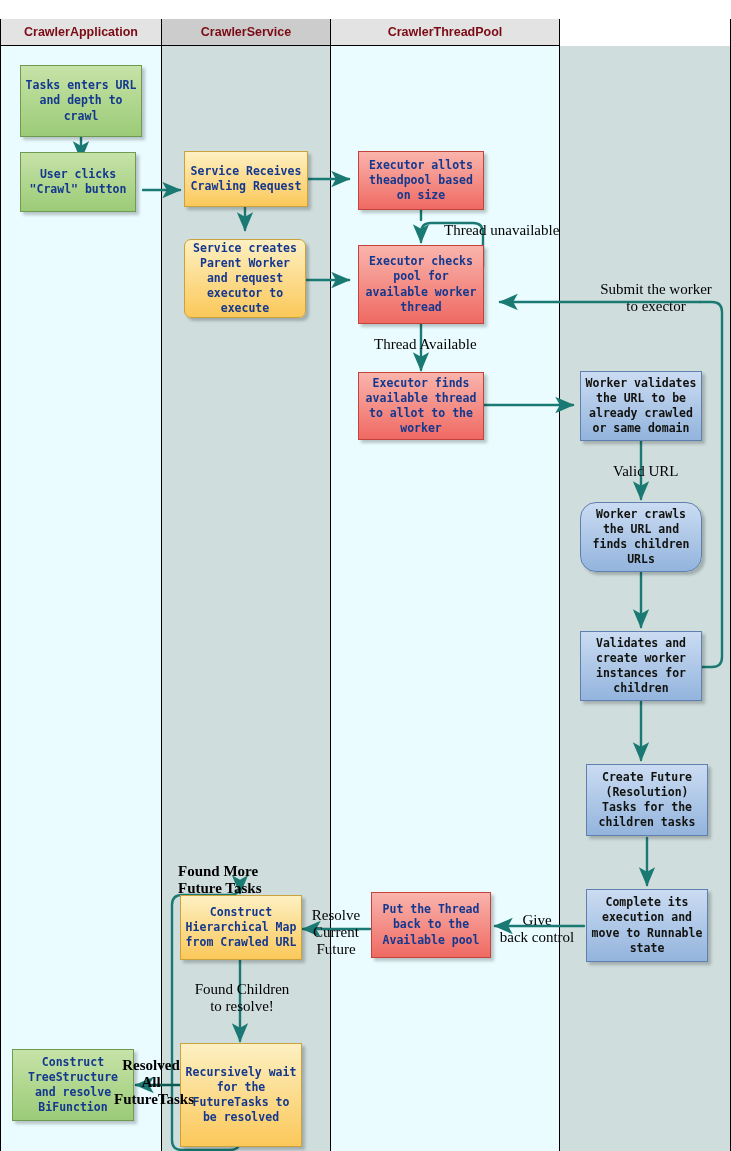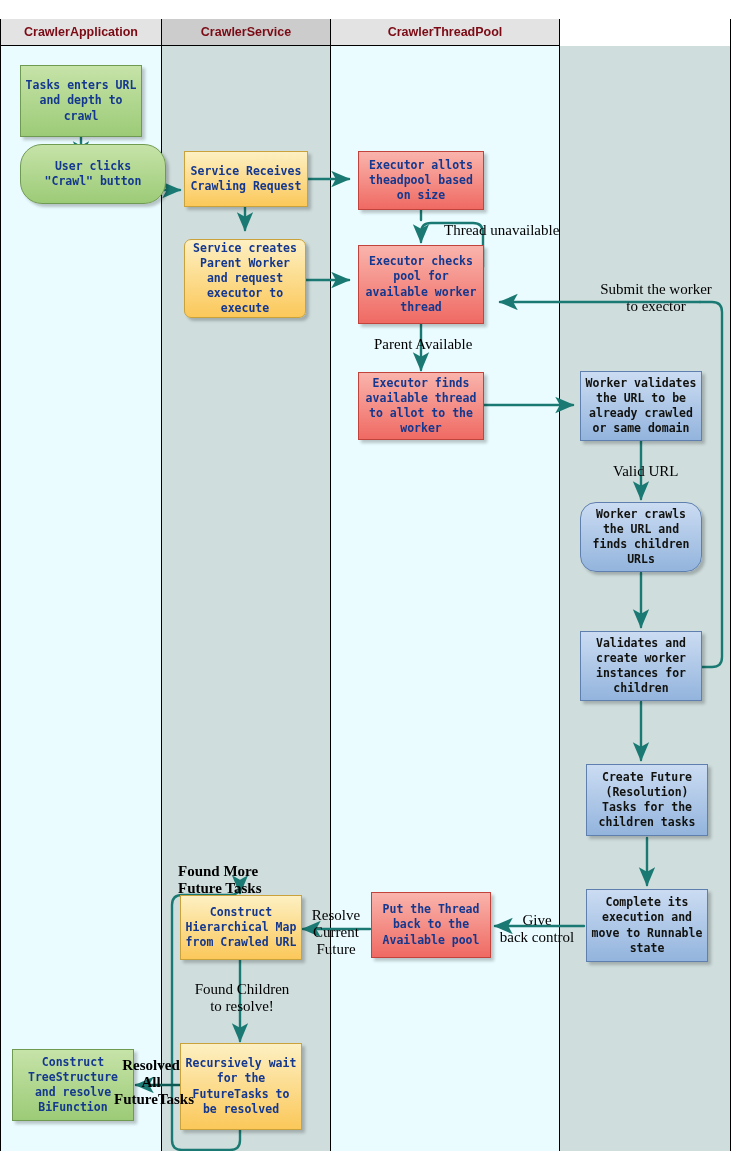--- a/index.html
+++ b/index.html
@@ -187,21 +187,21 @@
     </g>
     <g fill="none" stroke="#0d5a55" stroke-width="2.4" stroke-linecap="round" stroke-linejoin="round">
 
       <path d="M180,1066 L136,1066" marker-end="url(#ah)"></path>
     </g>
   </svg>
 
   <div class="node green" style="left:20px;  top:46px;  width:122px; height:72px;">Tasks enters URL
 and depth to
 crawl</div>
-  <div class="node green" style="left:20px;  top:125px; width:146px; height:60px;border-radius:22px;">User clicks
+  <div class="node green" style="left:20px;  top:133px; width:116px; height:60px;">User clicks
 "Crawl" button</div>
 
   <div class="node yellow" style="left:184px; top:132px; width:124px; height:56px;">Service Receives
 Crawling Request</div>
   <div class="node yellow" style="left:184px; top:220px; width:122px; height:79px;border-radius:7px;">Service creates
 Parent Worker
 and request
 executor to
 execute</div>
 
@@ -238,34 +238,34 @@
 move to Runnable
 state</div>
 
   <div class="node red" style="left:371px; top:873px; width:120px; height:66px;">Put the Thread
 back to the
 Available pool</div>
 
   <div class="node yellow" style="left:180px; top:876px; width:122px; height:65px;">Construct
 Hierarchical Map
 from Crawled URL</div>
-  <div class="node yellow" style="left:180px; top:1024px; width:122px; height:87px;">Recursively wait
+  <div class="node yellow" style="left:180px; top:1024px; width:122px; height:104px;">Recursively wait
 for the
 FutureTasks to
 be resolved</div>
 
   <div class="node green" style="left:12px;  top:1030px; width:122px; height:72px;">Construct
 TreeStructure
 and resolve
 BiFunction</div>
 
   <div class="elabel" style="left:444px; top:203px;">Thread unavailable</div>
   <div class="elabel center" style="left:596px; top:262px; width:120px;">Submit the worker
 to exector</div>
-  <div class="elabel" style="left:374px; top:317px;">Parent Available</div>
+  <div class="elabel" style="left:374px; top:317px;">Thread Available</div>
   <div class="elabel" style="left:613px; top:444px;">Valid URL</div>
   <div class="elabel center" style="left:498px; top:893px; width:78px;">Give
 back control</div>
   <div class="elabel center" style="left:310px; top:888px; width:52px;">Resolve
 Current
 Future</div>
   <div class="elabel bold" style="left:178px; top:844px;">Found More
 Future Tasks</div>
   <div class="elabel center" style="left:190px; top:962px; width:104px;">Found Children
 to resolve!</div>

